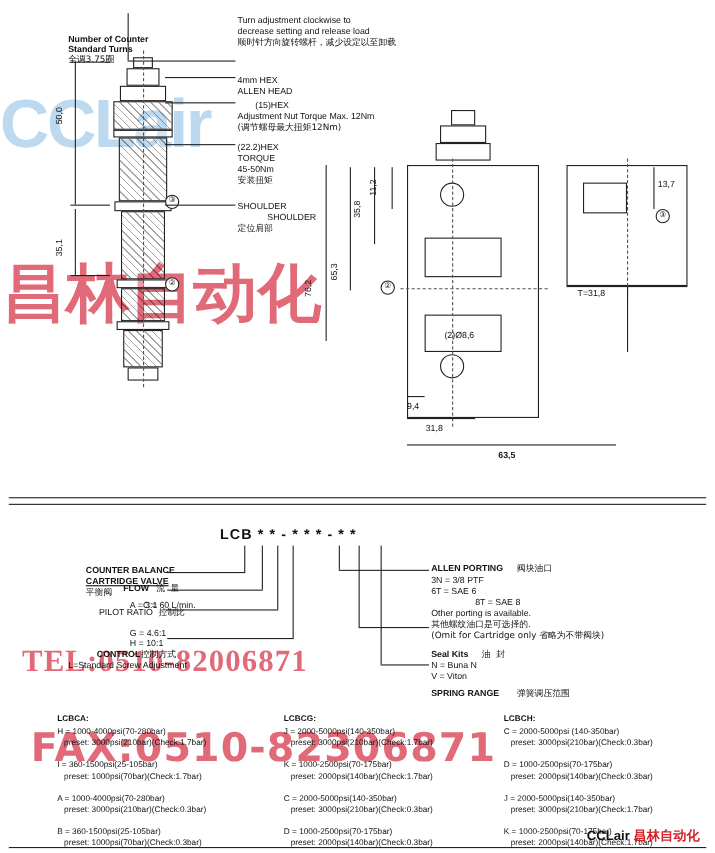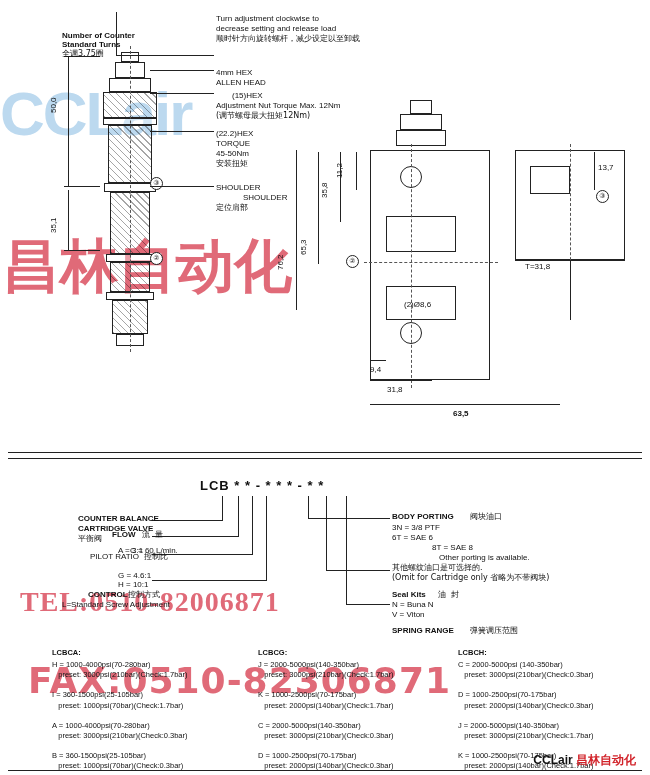--- a/index.html
+++ b/index.html
@@ -184,43 +184,43 @@
   <div class="ln" style="left:152px;top:110px;width:115px;height:1px;"></div>
 
   <div class="ln" style="left:308px;top:26px;width:1px;height:22px;"></div>
   <div class="ln" style="left:326px;top:26px;width:1px;height:74px;"></div>
   <div class="ln" style="left:346px;top:26px;width:1px;height:108px;"></div>
   <div class="ln" style="left:308px;top:48px;width:82px;height:1px;"></div>
   <div class="ln" style="left:326px;top:100px;width:64px;height:1px;"></div>
   <div class="ln" style="left:346px;top:134px;width:44px;height:1px;"></div>
 
   <div class="lbl" style="left:78px;top:44px;font-weight:bold;">COUNTER BALANCE</div>
-  <div class="lbl" style="left:78px;top:54px;font-weight:bold;">CARTRIDGE VALVE</div>
+  <div class="lbl" style="left:78px;top:54px;font-weight:bold;text-decoration:underline;">CARTRIDGE VALVE</div>
   <div class="lbl cn" style="left:78px;top:64px;">平衡阀</div>
 
   <div class="lbl" style="left:112px;top:60px;font-weight:bold;">FLOW</div>
   <div class="lbl cn" style="left:142px;top:60px;">流  量</div>
   <div class="lbl" style="left:118px;top:76px;margin-left:12px;">C = 60 L/min.</div>
 
   <div class="lbl" style="left:90px;top:82px;font-weight:normal;">PILOT RATIO</div>
   <div class="lbl cn" style="left:144px;top:82px;">控制比</div>
   <div class="lbl" style="left:118px;top:76px;">A = 3:1</div>
   <div class="lbl" style="left:118px;top:101px;">G = 4.6:1</div>
   <div class="lbl" style="left:118px;top:110px;">H = 10:1</div>
 
   <div class="lbl" style="left:88px;top:120px;font-weight:bold;">CONTROL</div>
   <div class="lbl cn" style="left:128px;top:120px;">控制方式</div>
   <div class="lbl" style="left:62px;top:130px;">L=Standard Screw Adjustment</div>
 
-  <div class="lbl" style="left:392px;top:42px;font-weight:bold;">BODY PORTING</div>
+  <div class="lbl" style="left:392px;top:42px;font-weight:bold;">ALLEN PORTING</div>
   <div class="lbl cn" style="left:470px;top:42px;">阀块油口</div>
   <div class="lbl" style="left:392px;top:53px;">3N = 3/8 PTF</div>
   <div class="lbl" style="left:392px;top:63px;">6T = SAE 6</div>
   <div class="lbl" style="left:392px;top:73px;padding-left:40px;">8T = SAE 8</div>
-  <div class="lbl" style="left:392px;top:83px;margin-left:47px;">Other porting is available.</div>
+  <div class="lbl" style="left:392px;top:83px;">Other porting is available.</div>
   <div class="lbl cn" style="left:392px;top:93px;">其他螺纹油口是可选择的.</div>
   <div class="lbl cn" style="left:392px;top:103px;">(Omit for Cartridge only 省略为不带阀块)</div>
 
   <div class="lbl" style="left:392px;top:120px;font-weight:bold;">Seal Kits</div>
   <div class="lbl cn" style="left:438px;top:120px;">油  封</div>
   <div class="lbl" style="left:392px;top:130px;">N = Buna N</div>
   <div class="lbl" style="left:392px;top:140px;">V = Viton</div>
 
   <div class="lbl" style="left:392px;top:156px;font-weight:bold;">SPRING RANGE</div>
   <div class="lbl cn" style="left:470px;top:156px;">弹簧调压范围</div>

